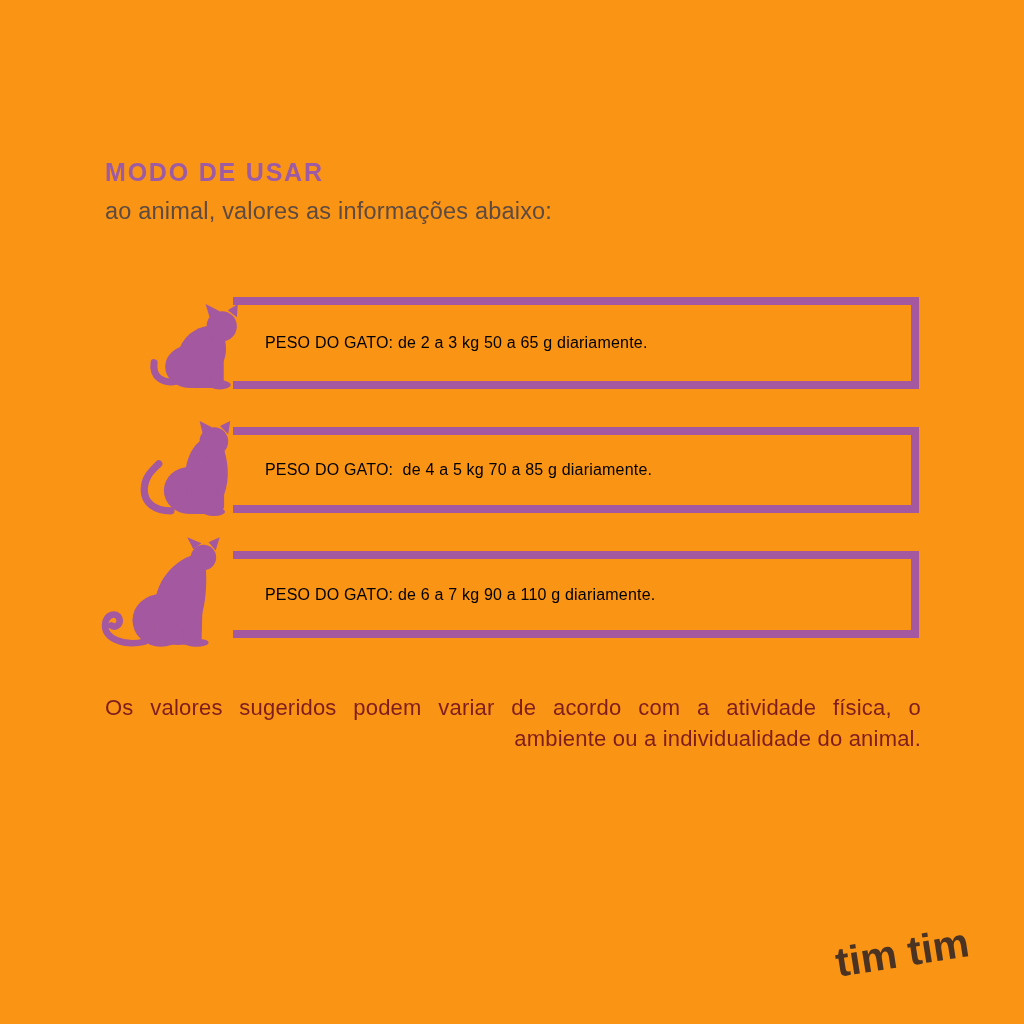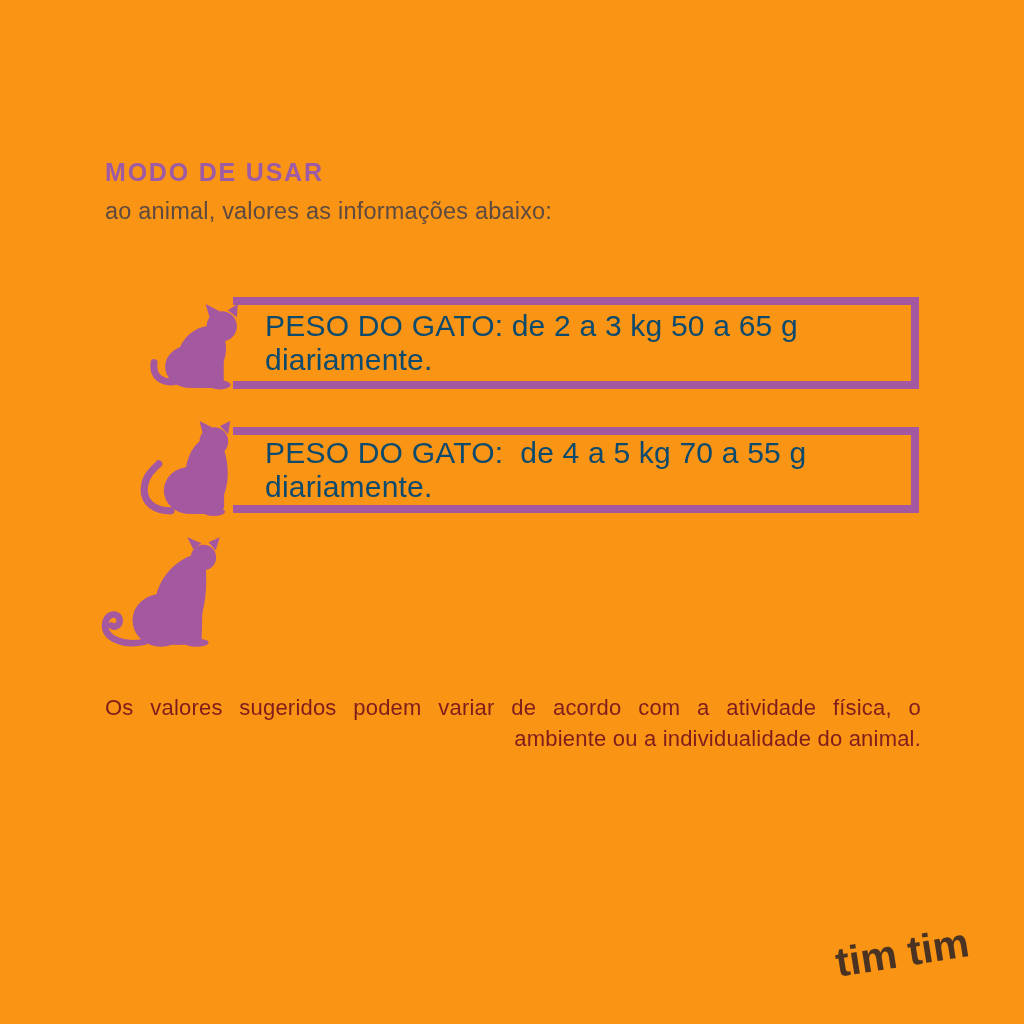--- a/index.html
+++ b/index.html
@@ -22,21 +22,21 @@
   }
   
   .feed-box{
     position:absolute;left:233px;width:686px;
     box-sizing:border-box;
     border:8px solid #A4589F;border-left:none;
     display:flex;align-items:center;
   }
   .feed-box .label{
     padding-left:32px;
-    font-size:30px;color:#0c4a6e;letter-spacing:0.2px;
+    font-size:16px;color:#000000;letter-spacing:0.2px;
     white-space:pre-wrap;
   }
   .box-1{top:297px;height:92px;}
   .box-2{top:427px;height:86px;}
   .box-3{top:551px;height:87px;}
   .cat{position:absolute;}
   .cat-1{left:147px;top:304px;width:106px;height:86px;}
   .cat-2{left:136px;top:421px;width:118px;height:97px;}
   .cat-3{left:98px;top:537px;width:142px;height:114px;}
   
@@ -96,38 +96,41 @@
       <rect x="48" y="58" width="38" height="33" rx="8"></rect>
       <path d="M50 70 C44 46 52 24 68 16 L84 22 C90 38 92 56 86 72 Z"></path>
       <circle cx="76" cy="20" r="14"></circle>
       <polygon points="65,12 62,0 74,6"></polygon>
       <polygon points="82,5 92,0 90,13"></polygon>
       <rect x="66" y="34" width="14" height="57" rx="6"></rect>
       <ellipse cx="76" cy="89" rx="11" ry="4"></ellipse>
     </g>
   </svg>
   <div class="feed-box box-2">
-    <span class="label">PESO DO GATO:  de 4 a 5 kg 70 a 55 g diariamente.</span>
+    <span class="label">PESO DO GATO:  de 4 a 5 kg 70 a 85 g diariamente.</span>
   </div>
 
   <svg class="cat cat-3" viewBox="0 0 140 112" aria-hidden="true">
     <g fill="#A4589F" stroke="none">
       <path d="M46 103 C26 108 6 100 7 86 C8 76 18 73 21 80 C23 86 17 90 13 87" fill="none" stroke="#A4589F" stroke-width="6.5" stroke-linecap="round"></path>
       <ellipse cx="62" cy="82" rx="28" ry="26"></ellipse>
       <rect x="56" y="72" width="44" height="34" rx="8"></rect>
       <path d="M58 84 C50 56 66 28 92 18 L106 26 C108 48 106 72 98 88 Z"></path>
       <circle cx="104" cy="20" r="12.5"></circle>
       <polygon points="93,18 104,32 114,18"></polygon>
       <polygon points="94,12 88,0 102,6"></polygon>
       <polygon points="109,5 120,0 116,13"></polygon>
       <polygon points="90,30 104,32 102,106 88,106"></polygon>
       <rect x="74" y="88" width="10" height="18" rx="4"></rect>
       <ellipse cx="97" cy="104" rx="12" ry="4"></ellipse>
     </g>
   </svg>
+  <div class="feed-box box-3">
+    <span class="label">PESO DO GATO: de 6 a 7 kg 90 a 110 g diariamente.</span>
+  </div>
 
   <div class="footnote">
     <div class="l1">Os valores sugeridos podem variar de acordo com a atividade física, o</div>
     <div class="l2">ambiente ou a individualidade do animal.</div>
   </div>
 
   <div class="brand">tim tim</div>
   <div class="badge">
     <div class="gatos">gatos</div>
     <div class="tagline">ADULTOS E FILHOTES</div>

